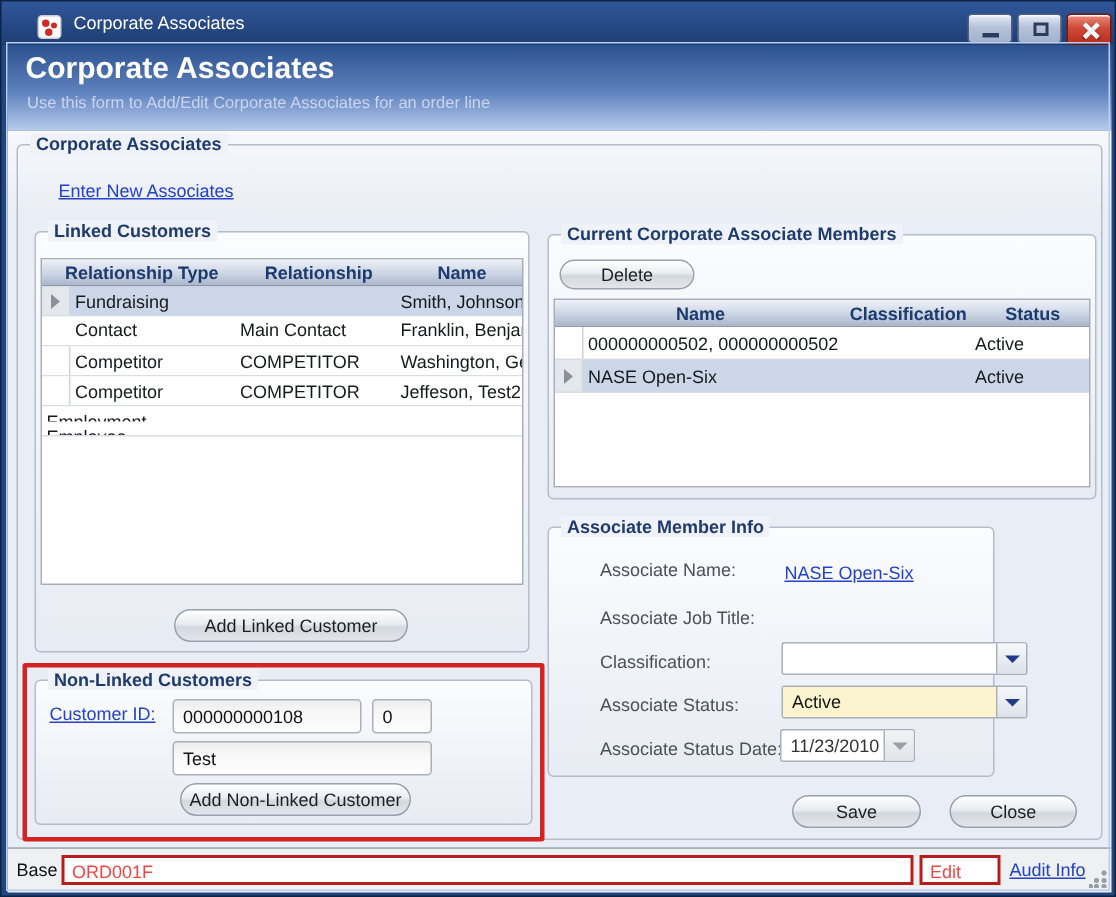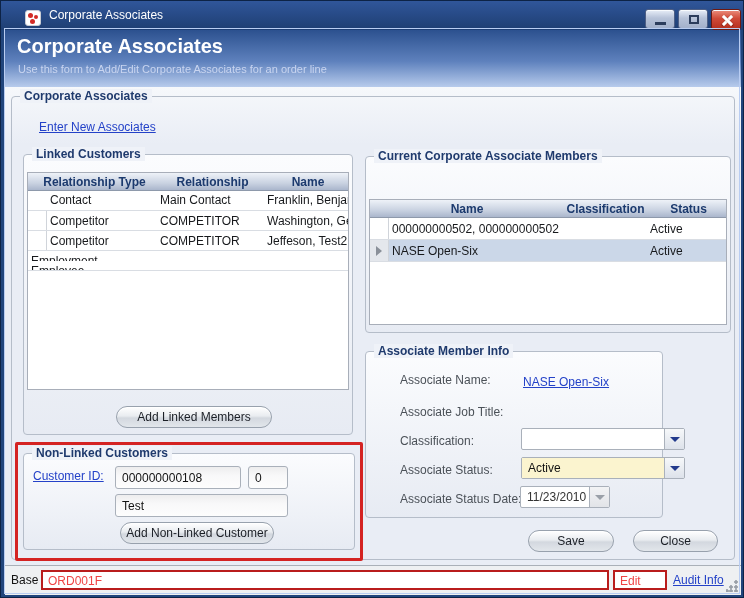--- a/index.html
+++ b/index.html
@@ -123,20 +123,28 @@
 
   <div class="gbox shaded" style="left:22px; top:153px; width:330px; height:281px;">
     <span class="legend">Linked Customers</span>
   </div>
   <div class="grid" style="left:26px; top:171px; width:322px; height:218px;">
     <div class="grid-head">
       <div class="hc" style="width:129px;">Relationship Type</div>
       <div class="hc" style="width:107px;">Relationship</div>
       <div class="hc" style="flex:1;">Name</div>
     </div>
+    <div class="grow sel" style="height:20px;">
+      <div class="rowsel">
+          <div class="sel-arrow"></div>
+        </div>
+      <div class="cell" style="width:110px; line-height:20px;">Fundraising</div>
+      <div class="cell" style="width:107px; line-height:20px;"></div>
+      <div class="cell" style="flex:1; line-height:20px;">Smith, Johnson</div>
+    </div>
     <div class="grow" style="height:20px;align-items:flex-end;">
       <div class="rowsel"></div>
       <div class="cell" style="width:110px; line-height:20px;">Contact</div>
       <div class="cell" style="width:107px; line-height:20px;">Main Contact</div>
       <div class="cell" style="flex:1; line-height:20px;">Franklin, Benjami</div>
     </div>
     <div class="grow" style="height:20px;">
       <div class="rowsel"></div>
       <div class="cell" style="width:110px; line-height:20px;">Competitor</div>
       <div class="cell" style="width:107px; line-height:20px;">COMPETITOR</div>
@@ -149,37 +157,40 @@
       <div class="cell" style="flex:1; line-height:20px;">Jeffeson, Test2</div>
     </div>
     <div class="grow" style="height:20px;flex-direction:column;">
       <div class="rowsel"></div>
       <div class="cell" style="width:110px; line-height:20px;">Employment</div>
       <div class="cell" style="width:107px; line-height:20px;">Employee</div>
       <div class="cell" style="flex:1; line-height:20px;">Smith</div>
     </div>
   </div>
   <div class="pillbtn" style="left:115px; top:405px; width:156px; height:22px;">
-    <span>Add Linked Members</span>
+    <span>Add Linked Customer</span>
   </div>
 
   <div class="redbox"></div>
   <div class="gbox shaded" style="left:22px; top:452px; width:332px; height:97px; z-index:11;">
     <span class="legend">Non-Linked Customers</span>
   </div>
   <a class="link" style="position:absolute; left:32px; top:468px; z-index:12;">Customer ID:</a>
   <input class="tfield" style="left: 114px; top: 465px; width: 126px; height: 23px; z-index: 12;" value="000000000108">
   <input class="tfield" style="left: 247px; top: 465px; width: 40px; height: 23px; z-index: 12;" value="0">
   <input class="tfield" style="left: 114px; top: 493px; width: 173px; height: 23px; z-index: 12;" value="Test">
   <div class="pillbtn" style="left:119px; top:521px; width:154px; height:22px; z-index:12;">
     <span>Add Non-Linked Customer</span>
   </div>
 
   <div class="gbox shaded" style="left:364px; top:155px; width:366px; height:177px;">
     <span class="legend">Current Corporate Associate Members</span>
+  </div>
+  <div class="pillbtn" style="left:372px; top:172px; width:90px; height:20px;">
+    <span style="line-height:18px;">Delete</span>
   </div>
   <div class="grid" style="left:368px; top:198px; width:358px; height:126px;">
     <div class="grid-head">
       <div class="hc" style="width:190px;">Name</div>
       <div class="hc" style="width:87px;">Classification</div>
       <div class="hc" style="flex:1;">Status</div>
     </div>
     <div class="grow" style="height:22px;">
       <div class="rowsel"></div>
       <div class="cell" style="width:171px; line-height:22px;">000000000502, 000000000502</div>

